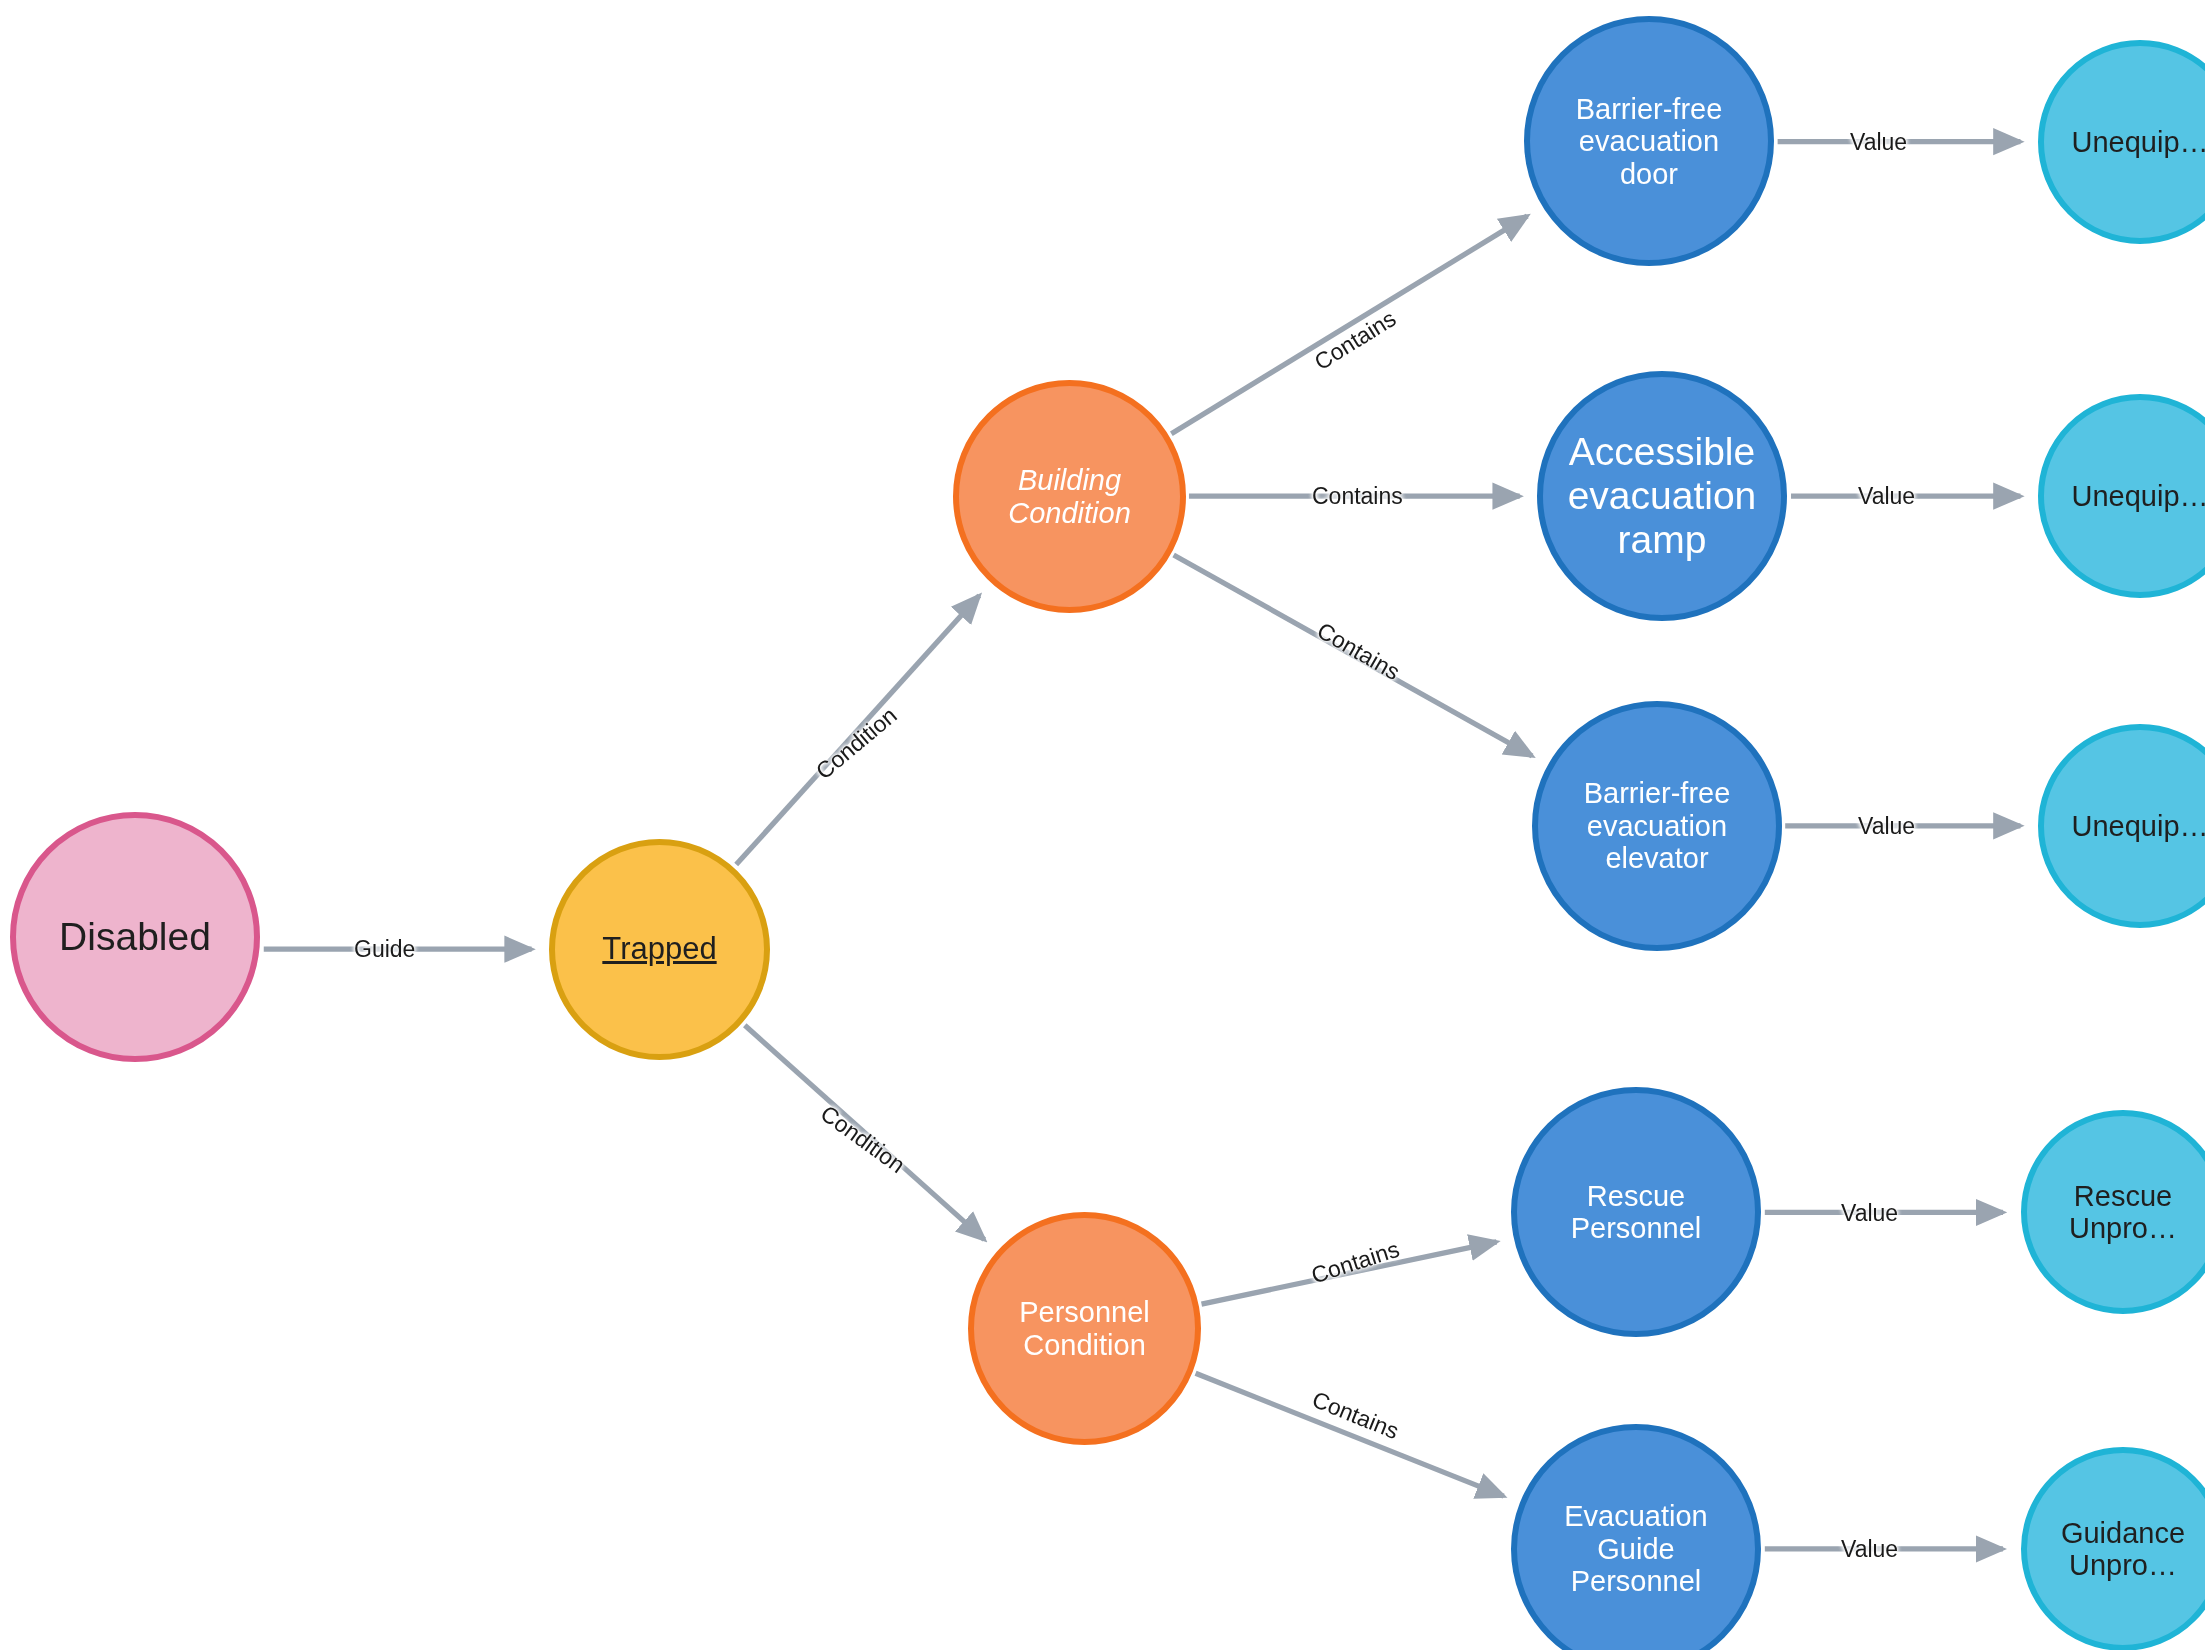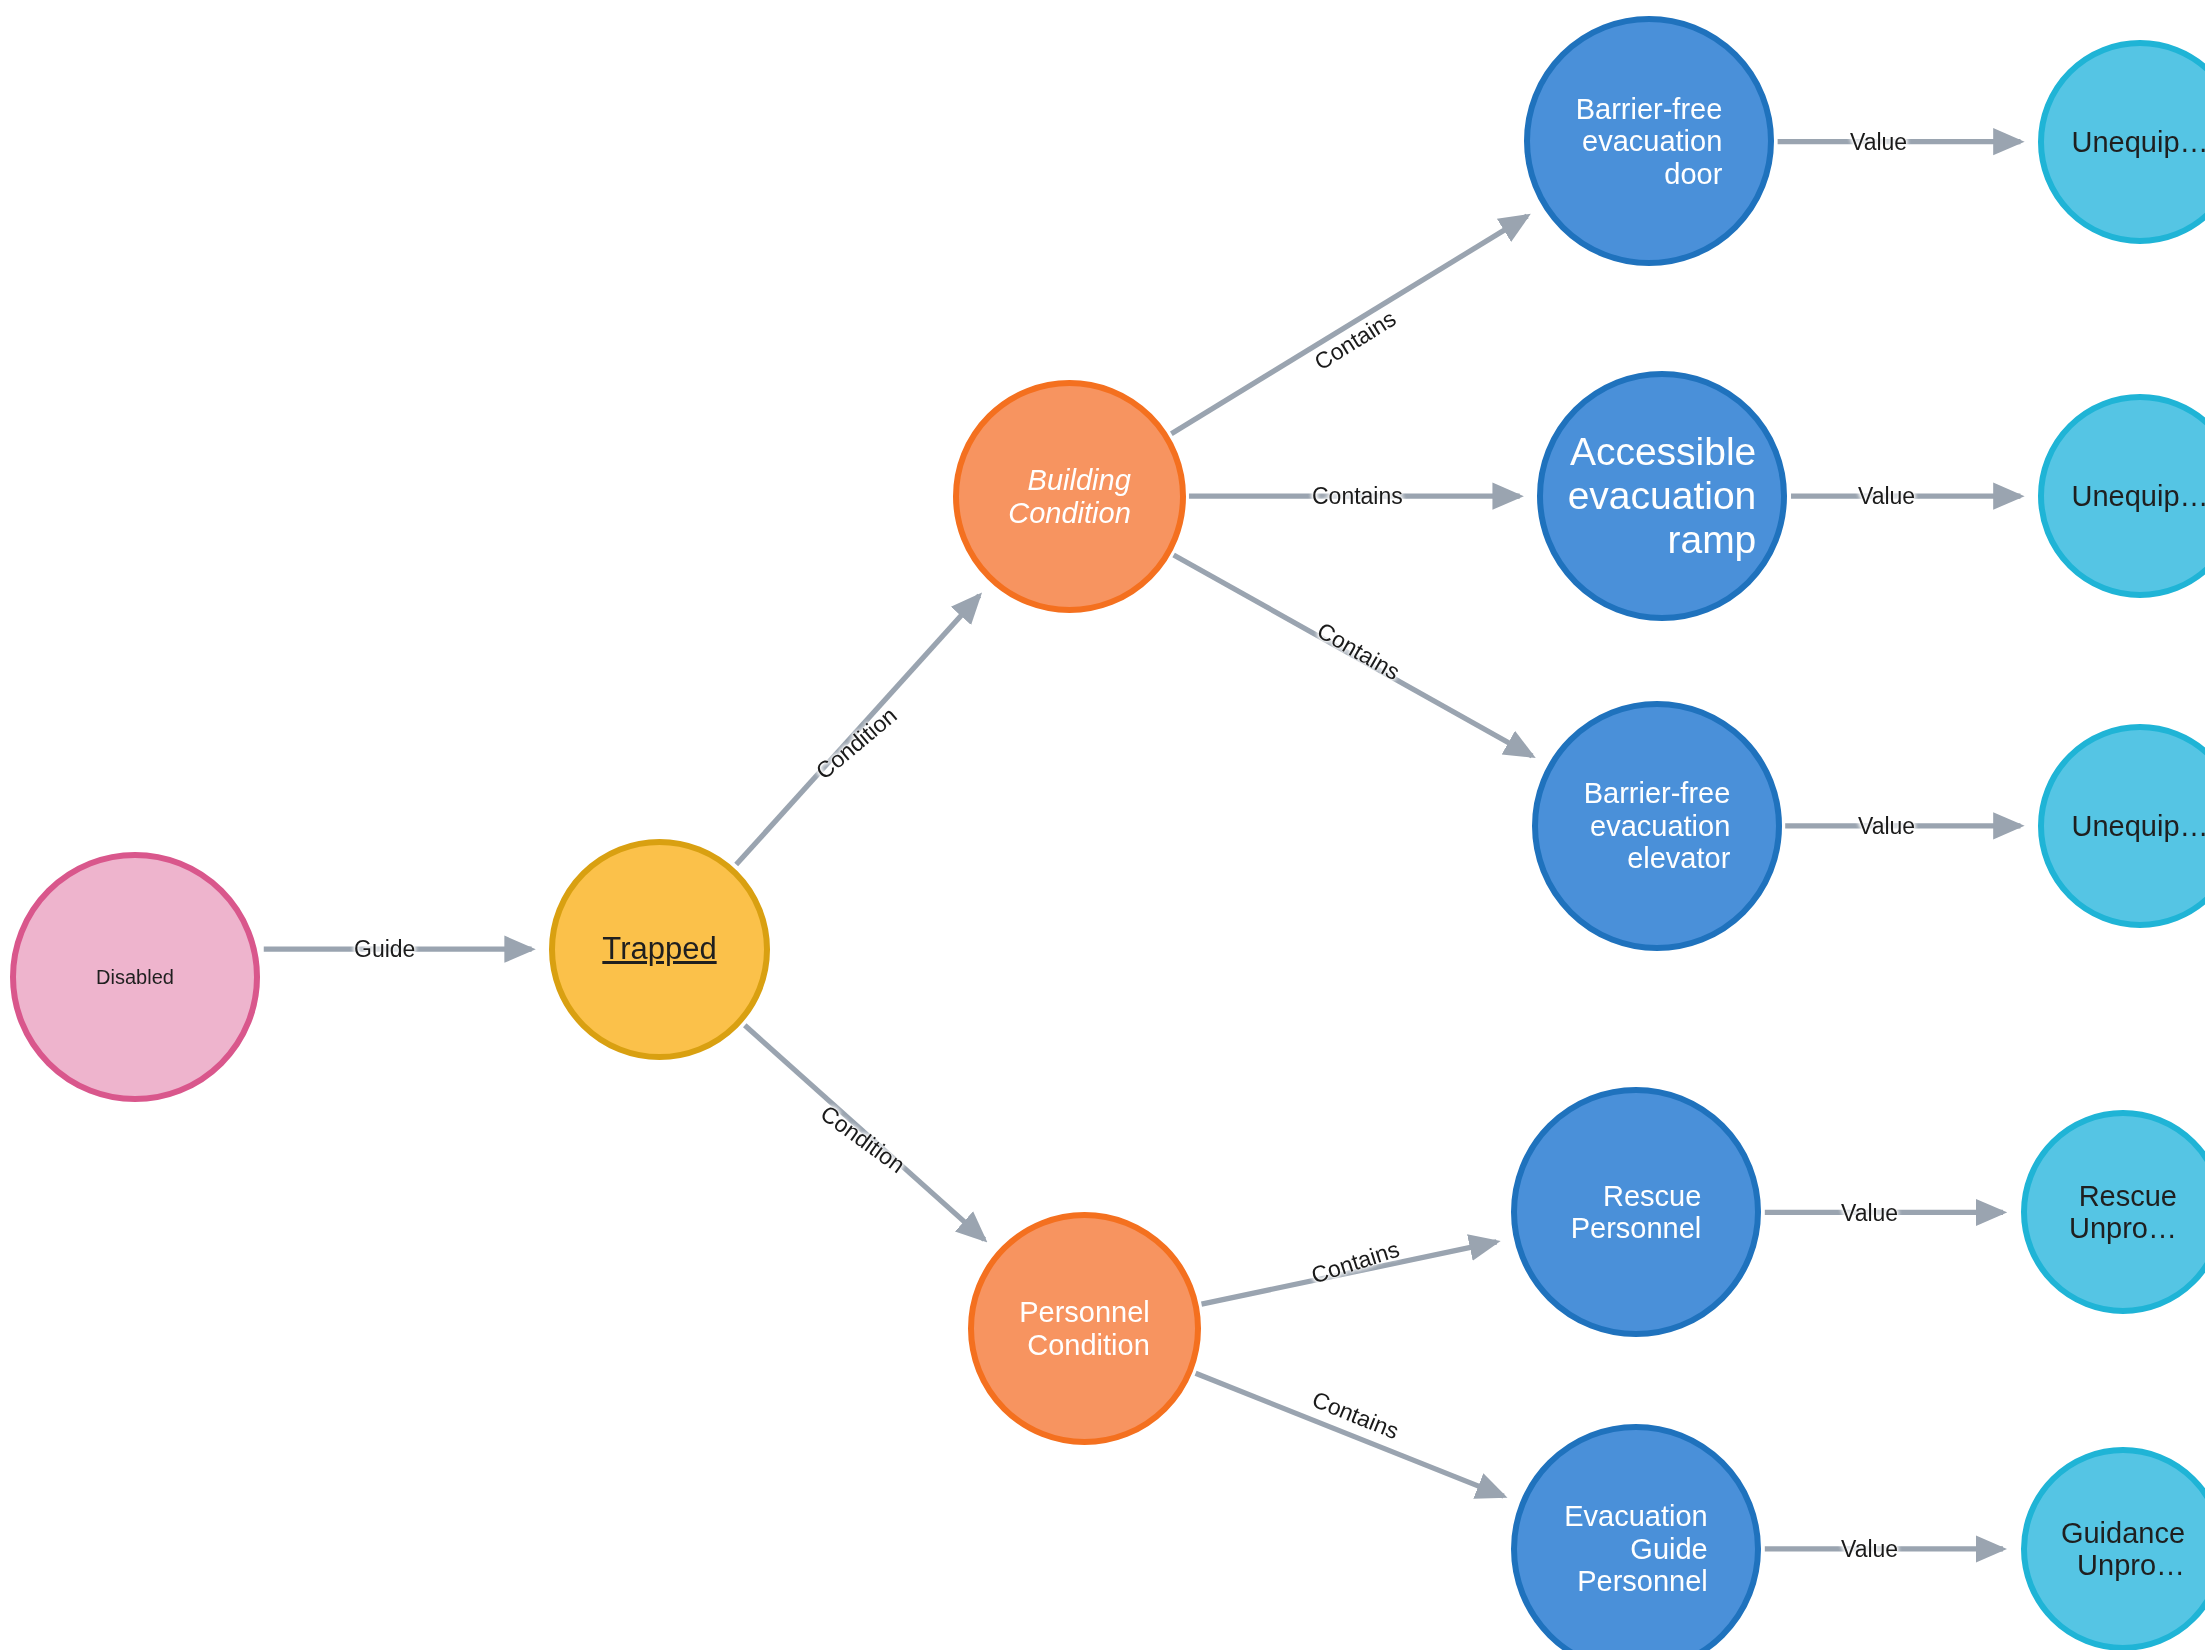--- a/index.html
+++ b/index.html
@@ -7,21 +7,21 @@
     width:2205px;height:1651px;overflow:hidden;
     font-family:"Liberation Sans","DejaVu Sans",sans-serif;
     background:#ffffff;
   }
   #graph{position:relative;width:2205px;height:1651px;}
   svg#edges{position:absolute;left:0;top:0;width:2205px;height:1651px;}
   .node{
     position:absolute;
     border-radius:50%;
     display:flex;align-items:center;justify-content:center;
-    text-align:right;
+    text-align:center;
     box-sizing:border-box;
     line-height:1.12;
     white-space:pre-line;
     overflow:hidden;
   }
   .n-pink   {background:#eeb4cd;border:6.4px solid #d9578c;color:#1f1f1f;}
   .n-yellow {background:#fbc14a;border:6.4px solid #d9a011;color:#1f1f1f;}
   .n-orange {background:#f79460;border:6.4px solid #f4701f;color:#ffffff;}
   .n-blue   {background:#4a90d9;border:6.4px solid #1f72bd;color:#ffffff;}
   .n-cyan   {background:#55c5e4;border:6.4px solid #1fb4d6;color:#1f1f1f;}
@@ -54,21 +54,21 @@
         <line x1="2063.5631902097057" y1="2239.476120208923" x2="2570.2767883428255" y2="2132.574517227252" stroke="#9aa4b0" stroke-width="9" marker-end="url(#arrow)"></line>
         <line x1="2053.349606653024" y1="2358.2976279692434" x2="2582.4240115048988" y2="2569.2576754734723" stroke="#9aa4b0" stroke-width="9" marker-end="url(#arrow)"></line>
         <line x1="3053" y1="243" x2="3470" y2="243" stroke="#9aa4b0" stroke-width="9" marker-end="url(#arrow)"></line>
         <line x1="3076" y1="852" x2="3470" y2="852" stroke="#9aa4b0" stroke-width="9" marker-end="url(#arrow)"></line>
         <line x1="3066" y1="1418" x2="3470" y2="1418" stroke="#9aa4b0" stroke-width="9" marker-end="url(#arrow)"></line>
         <line x1="3031" y1="2082" x2="3440" y2="2082" stroke="#9aa4b0" stroke-width="9" marker-end="url(#arrow)"></line>
         <line x1="3031" y1="2660" x2="3440" y2="2660" stroke="#9aa4b0" stroke-width="9" marker-end="url(#arrow)"></line>
       </g>
   </svg>
   <div id="nodes-layer">
-      <div class="node n-pink" style="left: 10px; top: 852px; width: 250px; height: 250px; font-size: 20px;">Disabled</div>
+      <div class="node n-pink" style="left: 10px; top: 812px; width: 250px; height: 250px; font-size: 39px;">Disabled</div>
       <div class="node n-yellow" style="left: 549px; top: 839px; width: 221px; height: 221px; font-size: 31px; text-decoration: underline;">Trapped</div>
       <div class="node n-orange" style="left: 953px; top: 380px; width: 233px; height: 233px; font-size: 29px; font-style: italic;">Building
 Condition</div>
       <div class="node n-orange" style="left: 968px; top: 1212px; width: 233px; height: 233px; font-size: 29px;">Personnel
 Condition</div>
       <div class="node n-blue" style="left: 1524px; top: 16.3px; width: 250px; height: 250px; font-size: 29px;">Barrier-free
 evacuation
 door</div>
       <div class="node n-blue" style="left: 1537px; top: 371px; width: 250px; height: 250px; font-size: 39px;">Accessible
 evacuation

